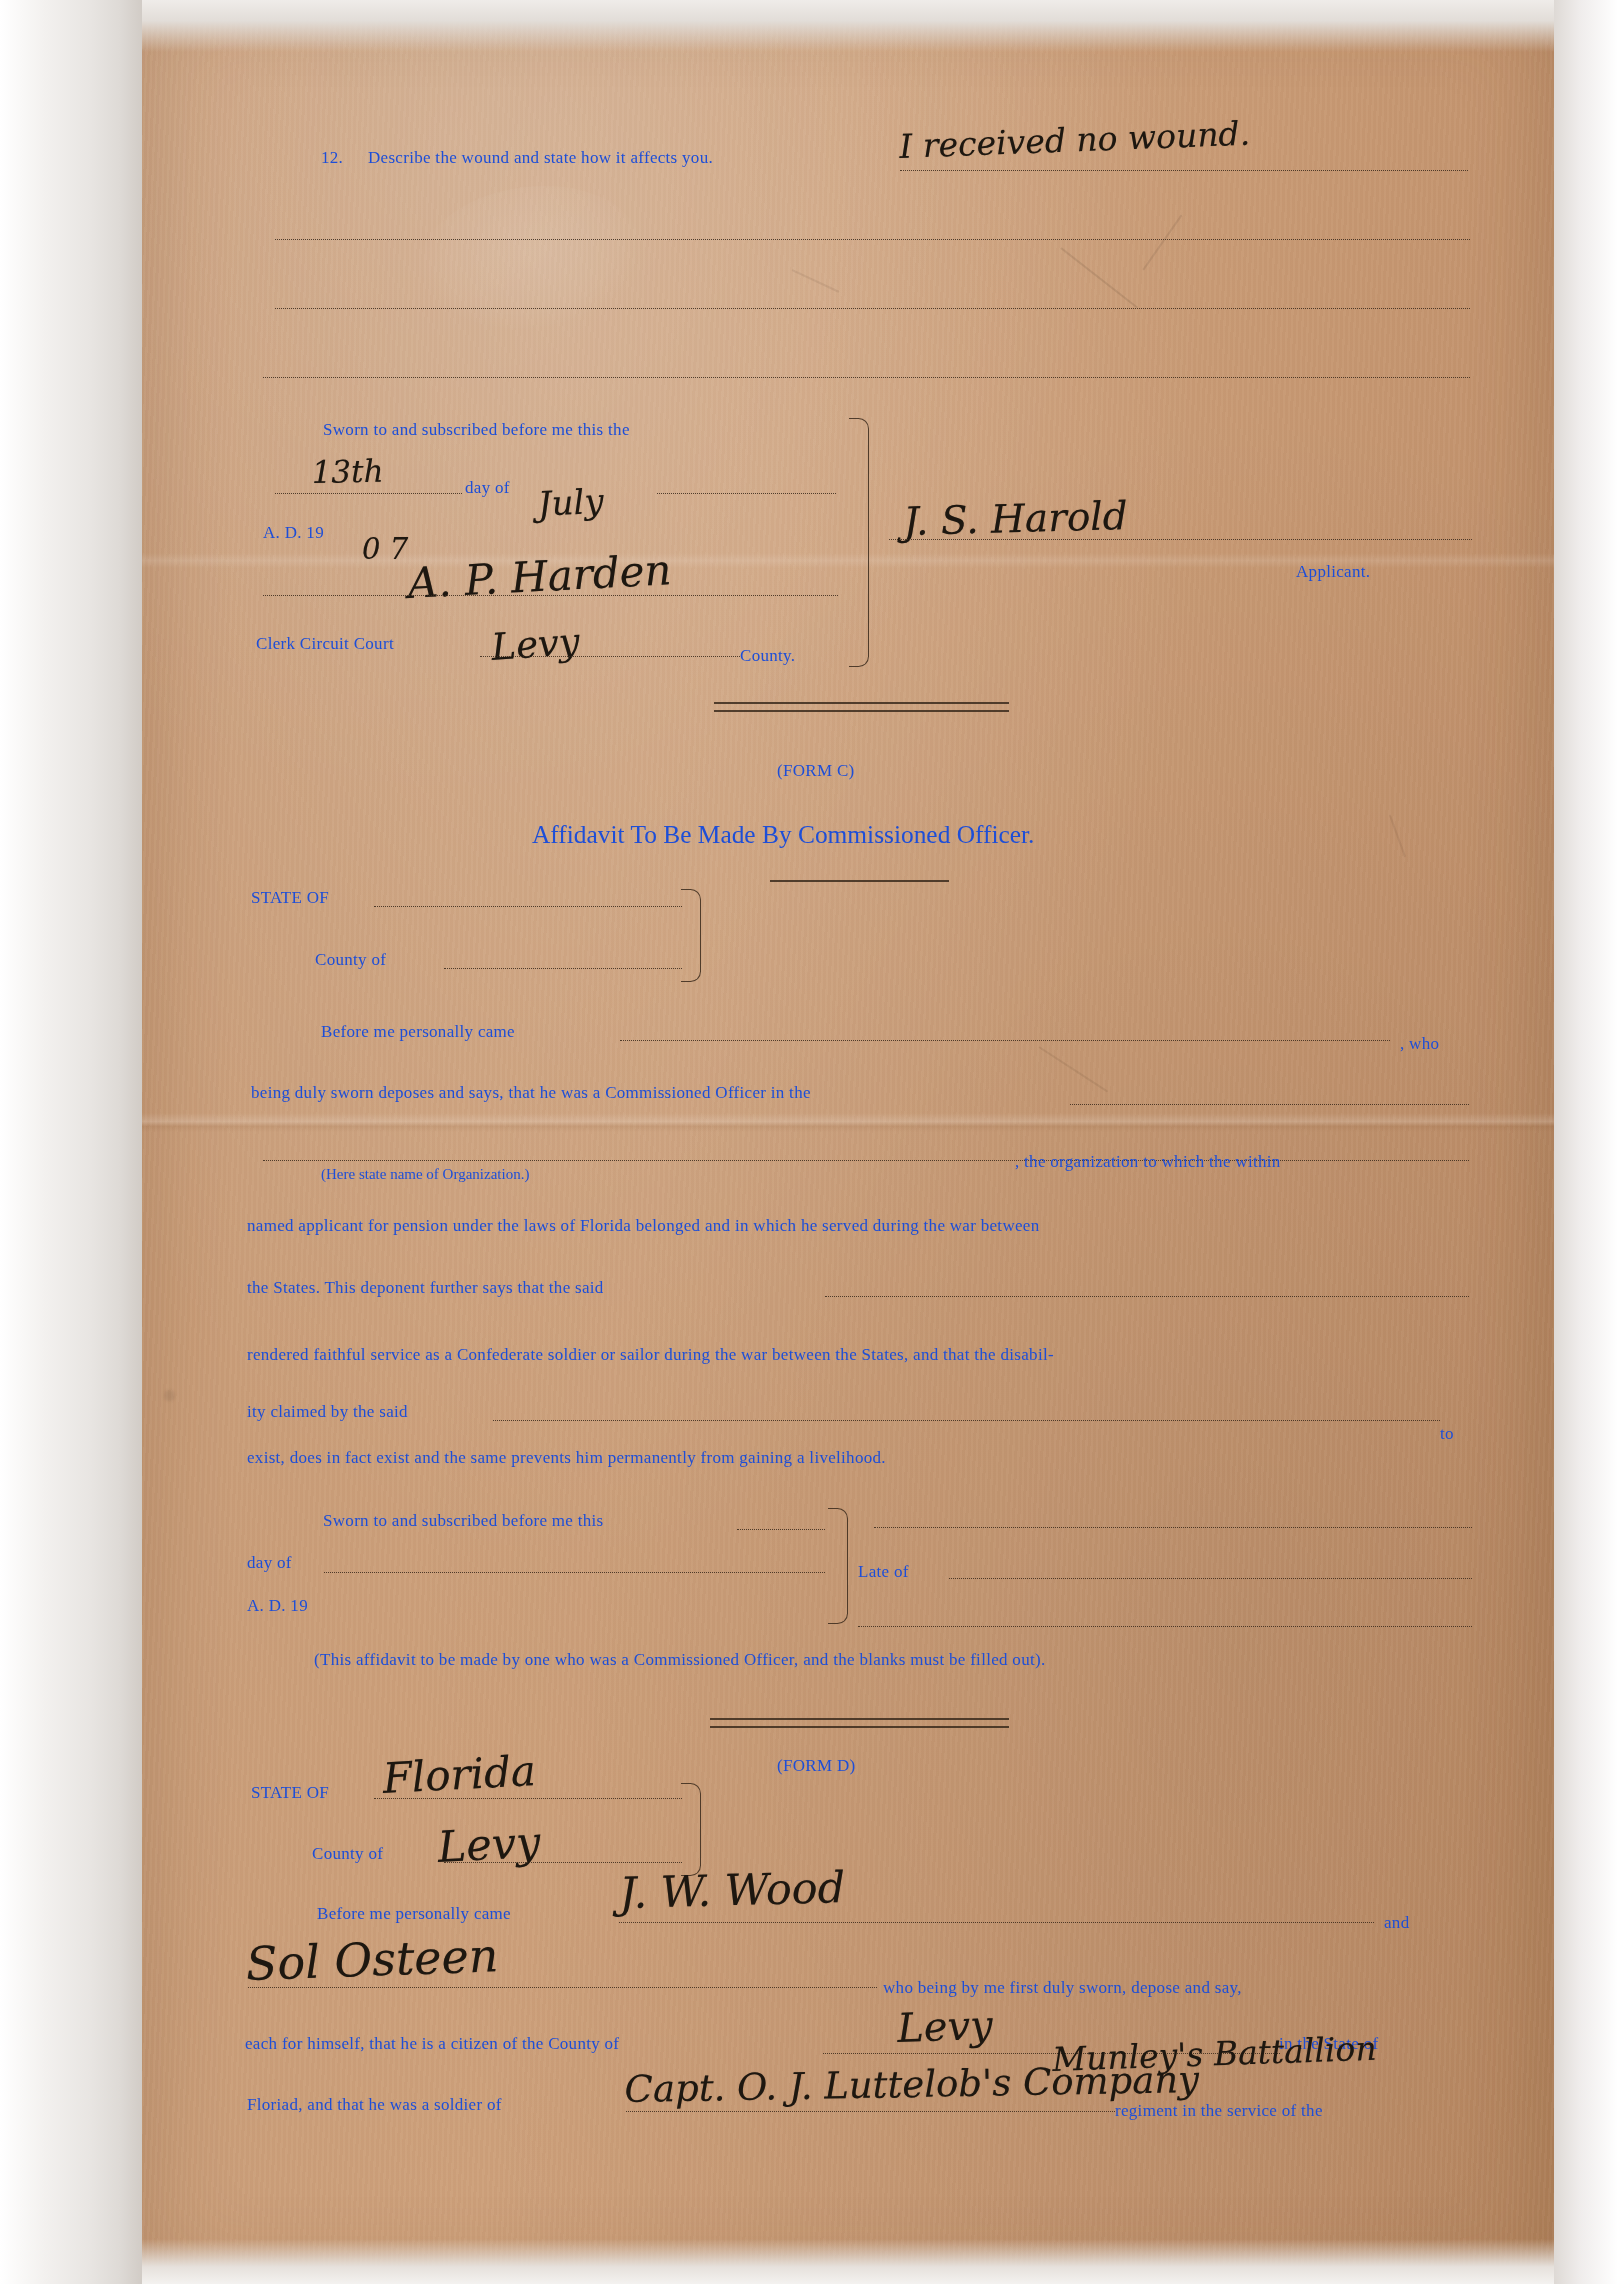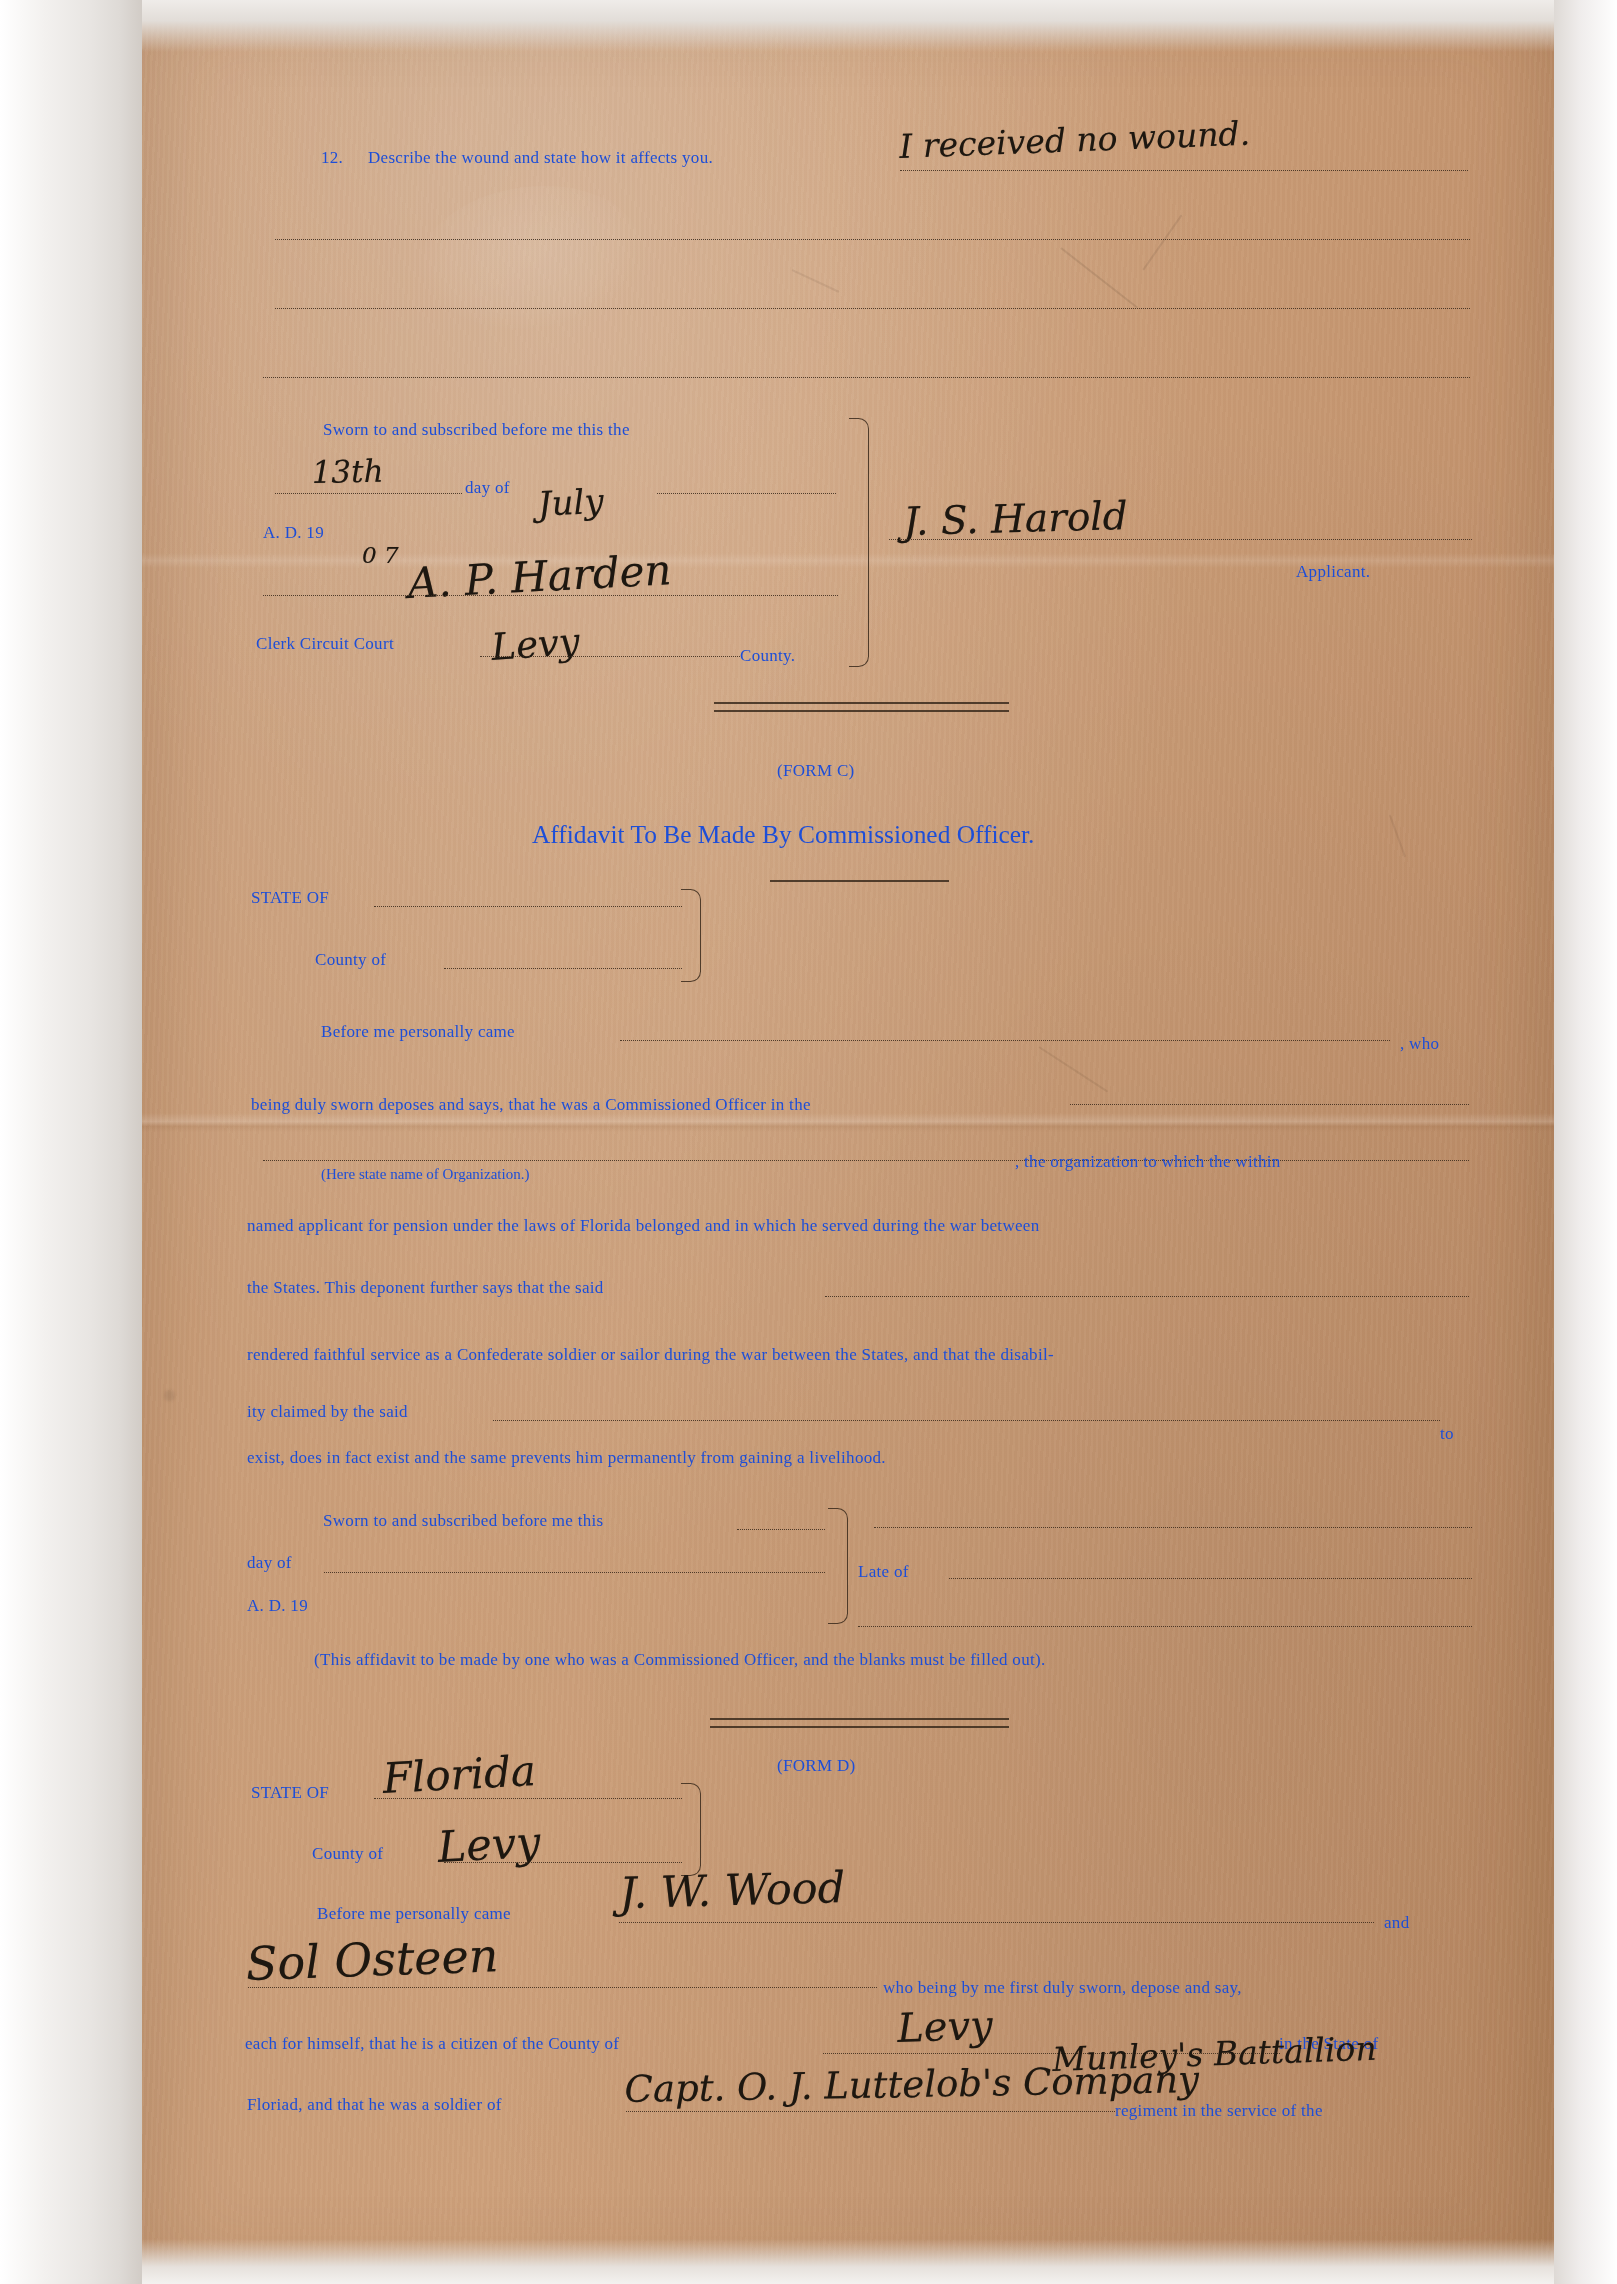--- a/index.html
+++ b/index.html
@@ -126,21 +126,21 @@
 <div class="t print" style="left:323px;top:420px;">Sworn to and subscribed before me this the</div>
 <div class="bigbrace" style="left:849px;top:418px;height:247px;"></div>
 
 <div class="dots" style="left:275px;top:493px;width:187px;"></div>
 <div class="hw" style="left:312px;top:454px;font-size:31px;transform:rotate(-1deg);">13th</div>
 <div class="t print" style="left:465px;top:478px;">day of</div>
 <div class="hw" style="left:539px;top:484px;font-size:34px;transform:rotate(-3deg);">July</div>
 <div class="dots" style="left:657px;top:493px;width:179px;"></div>
 
 <div class="t print" style="left:263px;top:523px;">A. D. 19</div>
-<div class="hw" style="left:362px;top:532px;font-size:23px;margin-top:10px;">0  7</div>
+<div class="hw" style="left:362px;top:532px;font-size:29px;">0  7</div>
 
 <div class="hw" style="left:409px;top:559px;font-size:42px;transform:rotate(-3deg);">A. P. Harden</div>
 <div class="dots" style="left:263px;top:595px;width:575px;"></div>
 
 <div class="t print" style="left:256px;top:634px;">Clerk Circuit Court</div>
 <div class="hw" style="left:493px;top:626px;font-size:37px;transform:rotate(-4deg);">Levy</div>
 <div class="dots" style="left:480px;top:656px;width:262px;"></div>
 <div class="t print" style="left:740px;top:646px;">County.</div>
 
 <div class="hw" style="left:904px;top:499px;font-size:39px;transform:rotate(-1.5deg);">J. S. Harold</div>
@@ -157,21 +157,21 @@
 <div class="t print" style="left:251px;top:888px;">STATE OF</div>
 <div class="dots" style="left:374px;top:906px;width:308px;"></div>
 <div class="t print" style="left:315px;top:950px;">County  of</div>
 <div class="dots" style="left:444px;top:968px;width:238px;"></div>
 <div class="bigbrace" style="left:681px;top:889px;height:91px;"></div>
 
 <div class="t print" style="left:321px;top:1022px;">Before me personally came</div>
 <div class="dots" style="left:620px;top:1040px;width:770px;"></div>
 <div class="t print" style="left:1400px;top:1034px;">, who</div>
 
-<div class="t print" style="left:251px;top:1083px;margin-top:12px;">being duly sworn deposes and says, that he was a Commissioned Officer in the</div>
+<div class="t print" style="left:251px;top:1083px;">being duly sworn deposes and says, that he was a Commissioned Officer in the</div>
 <div class="dots" style="left:1070px;top:1104px;width:399px;"></div>
 
 <div class="dots" style="left:263px;top:1160px;width:1206px;"></div>
 <div class="t small" style="left:321px;top:1166px;">(Here state name of Organization.)</div>
 <div class="t print" style="left:1015px;top:1152px;">, the organization to which the within</div>
 
 <div class="t print" style="left:247px;top:1216px;">named applicant for pension under the laws of Florida belonged and in which he served during the war between</div>
 <div class="t print" style="left:247px;top:1278px;">the States.   This deponent further says that the said</div>
 <div class="dots" style="left:825px;top:1296px;width:644px;"></div>
 

